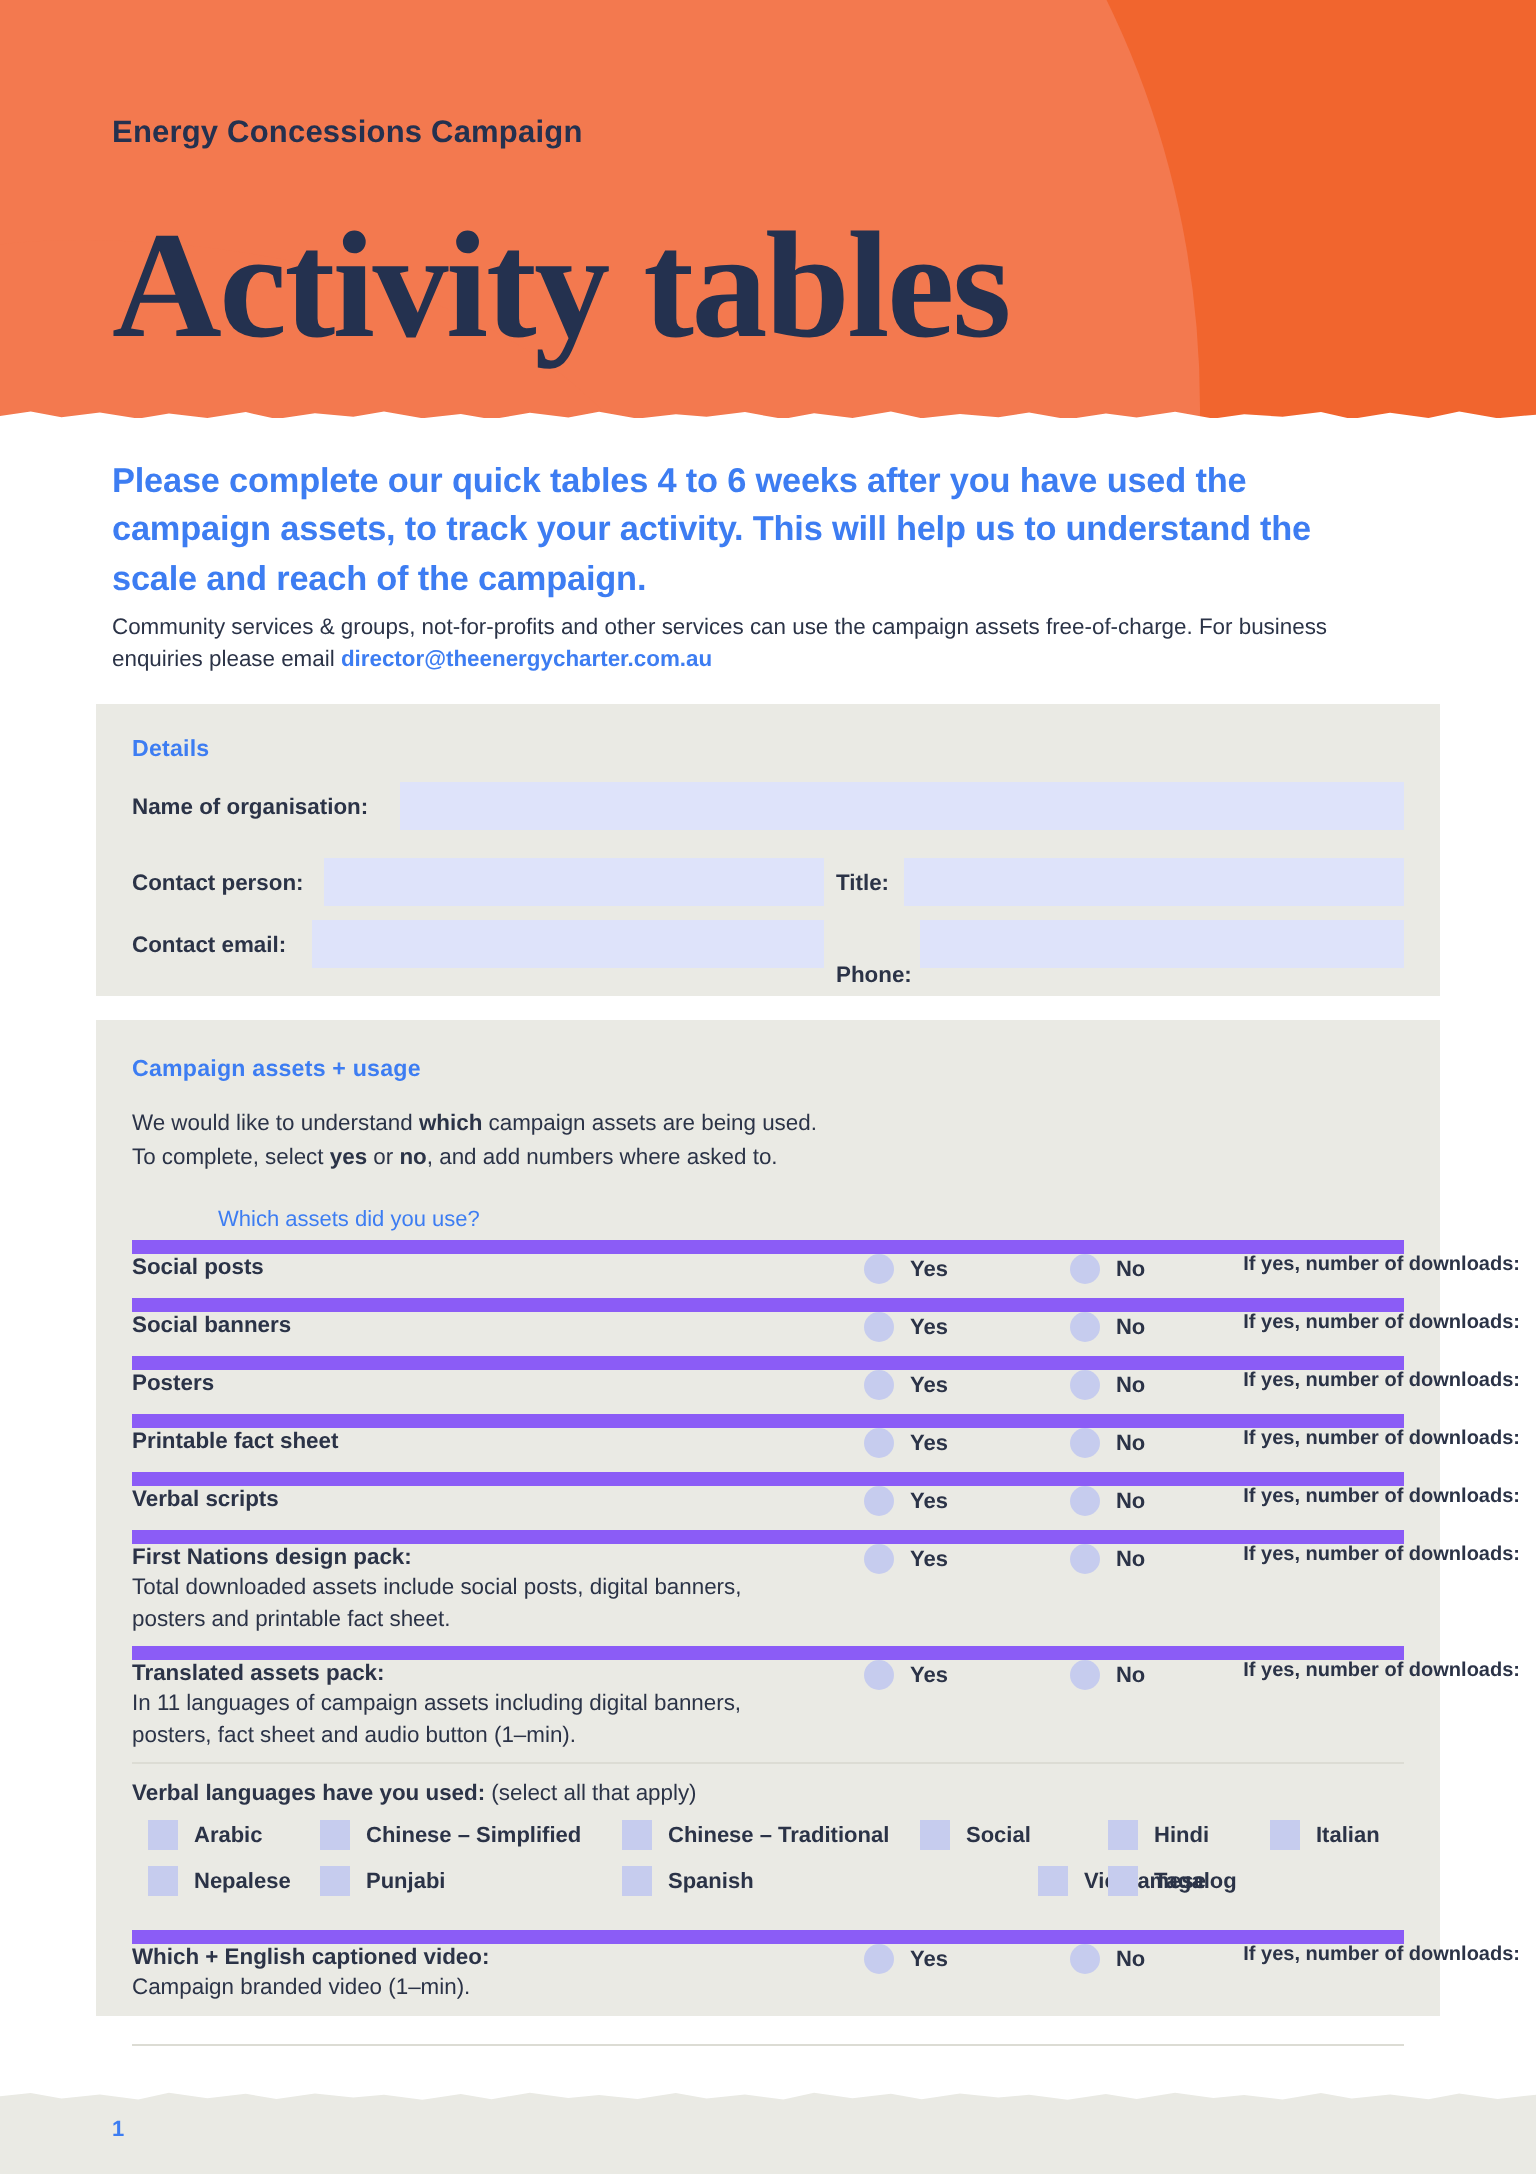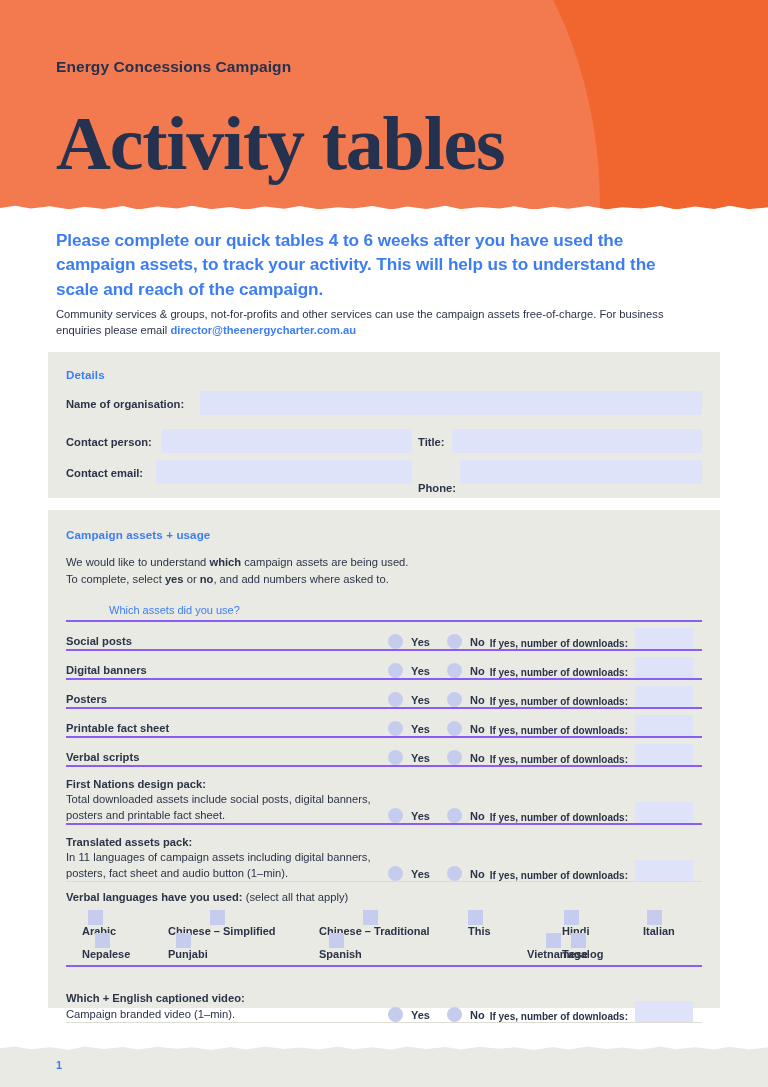--- a/index.html
+++ b/index.html
@@ -169,24 +169,25 @@
   }
 
   .rows {
     position: absolute;
     left: 18px;
     top: 110px;
     width: 636px;
   }
   .row {
     position: relative;
-    border-top: 2px solid #8b5cf6;
+    border-top: 7px solid #8b5cf6;
     display: flex;
-    align-items: flex-end;
+    align-items: flex-start;
     min-height: 29px;
+    gap: 44px;
   }
   .row.tall { min-height: 58px; }
   .row-label {
     font-size: 11.2px;
     font-weight: bold;
     color: #2B3347;
     width: 314px;
     flex: none;
     line-height: 1.38;
   }
@@ -241,21 +242,20 @@
   }
   .lang-q b { font-weight: bold; }
   .lang-line {
     position: relative;
     height: 23px;
   }
   .lang-item {
     position: absolute;
     display: flex;
     align-items: center;
-    flex-direction: column;
   }
   .cbox {
     width: 15px;
     height: 15px;
     background: #C6CCEE;
     flex: none;
   }
   .cbox-label {
     font-size: 11px;
     font-weight: bold;
@@ -353,21 +353,21 @@
         </div>
         <div class="opt no">
           <span class="radio"></span>
           <span class="opt-text">No</span>
         </div>
         <span class="ifyes">If yes, number of downloads:</span>
         <span class="numbox"></span>
       </div>
 
       <div class="row">
-        <div class="row-label">Digital banners</div>
+        <div class="row-label">Social banners</div>
         <div class="opt yes">
           <span class="radio"></span>
           <span class="opt-text">Yes</span>
         </div>
         <div class="opt no">
           <span class="radio"></span>
           <span class="opt-text">No</span>
         </div>
         <span class="ifyes">If yes, number of downloads:</span>
         <span class="numbox"></span>
@@ -460,21 +460,21 @@
           <div class="lang-item" style="left:94px;">
               <span class="cbox"></span>
               <span class="cbox-label">Chinese – Simplified</span>
             </div>
           <div class="lang-item" style="left:245px;">
               <span class="cbox"></span>
               <span class="cbox-label">Chinese – Traditional</span>
             </div>
           <div class="lang-item" style="left:394px;">
               <span class="cbox"></span>
-              <span class="cbox-label">This</span>
+              <span class="cbox-label">Social</span>
             </div>
           <div class="lang-item" style="left:488px;">
               <span class="cbox"></span>
               <span class="cbox-label">Hindi</span>
             </div>
           <div class="lang-item" style="left:569px;">
               <span class="cbox"></span>
               <span class="cbox-label">Italian</span>
             </div>
         </div>

